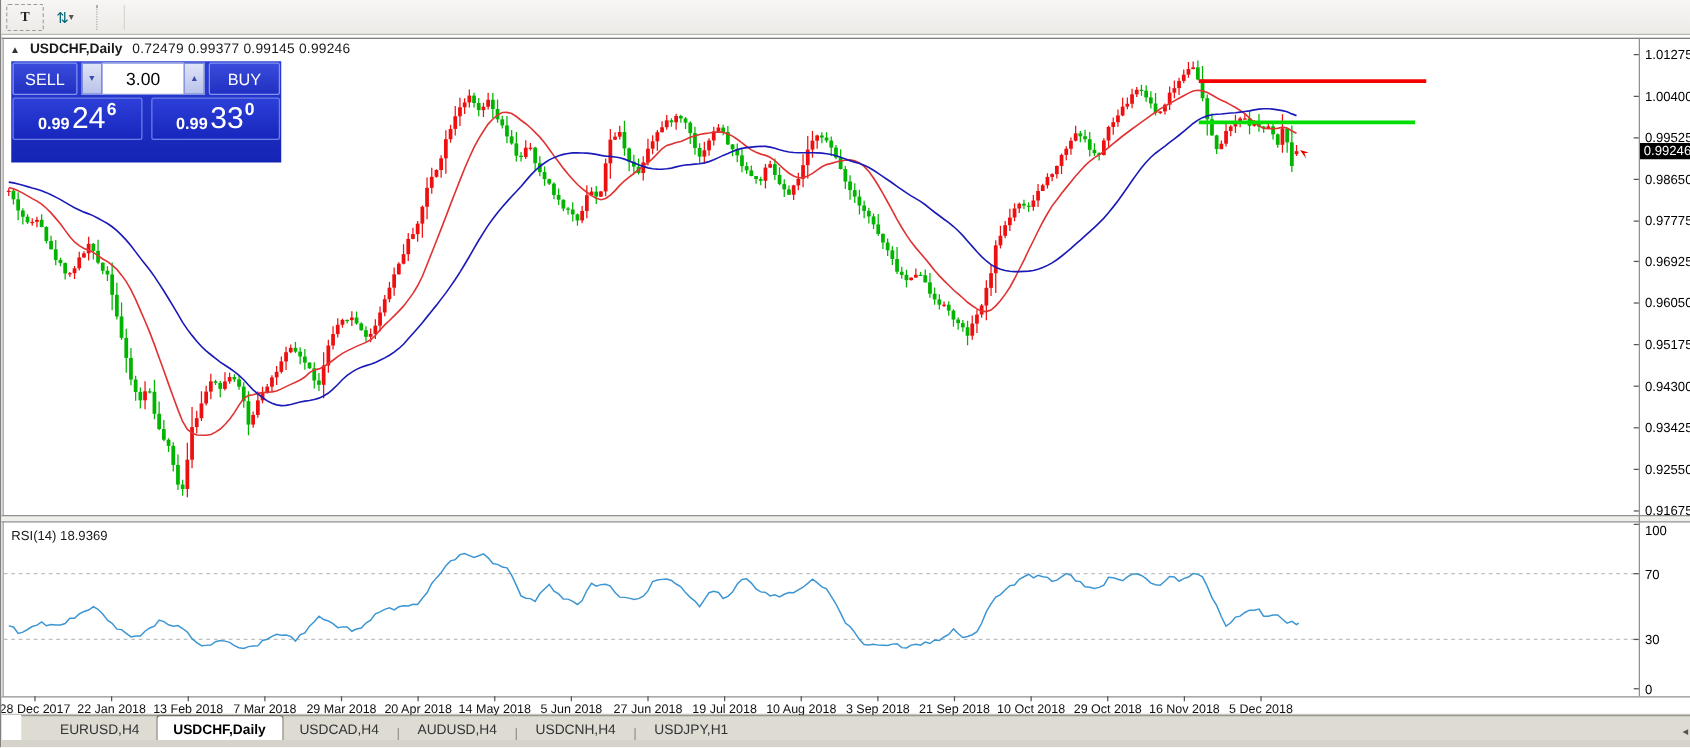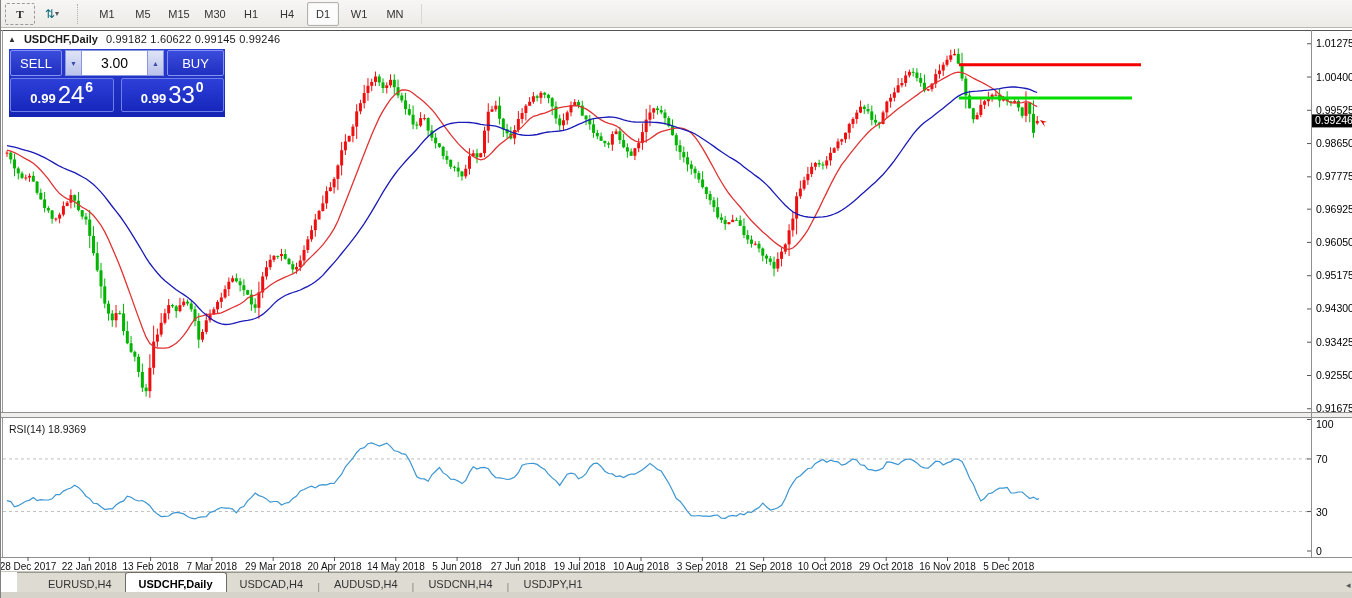--- a/index.html
+++ b/index.html
@@ -20,21 +20,21 @@
   .tf-btn.active{background:#fcfcfc;border:1px solid #b3b1ac;box-shadow:inset 0 0 2px #ddd;}
   .tb-end{width:1px;height:20px;border-left:1px solid #d9d7d2;margin-left:8px;}
   
   #chart-svg{position:absolute;left:0;top:30px;}
   .chart-header{position:absolute;left:7px;top:33px;font-size:11px;color:#1a1a1a;z-index:5;
     display:flex;gap:8px;align-items:center;}
   .chart-header .tri{font-size:8px;color:#333;}
   .chart-header b{font-weight:700;}
   .ohlc{letter-spacing:0.2px;}
   
-  .panel{position:absolute;left:8px;top:49px;width:216px;height:68px;z-index:6;
+  .panel{position:absolute;left:8px;top:49px;width:216px;height:81px;z-index:6;
     background:linear-gradient(#2c3ed6,#1424b4);padding:1px;box-sizing:border-box;}
   .row1{display:flex;height:26px;align-items:stretch;}
   .bigbtn{flex:0 0 50px;display:flex;align-items:center;justify-content:center;color:#fff;font-size:13px;
     background:linear-gradient(#3a4cdd,#2030c0);border:1px solid #8493f2;border-radius:2px;cursor:pointer;}
   .bigbtn.buy{flex:0 0 55px;}
   .spin{flex:1;display:flex;margin:0 3px;}
   .spin-btn{width:15px;background:linear-gradient(#dfe4f6,#b9c2ea);border:1px solid #8897dd;
     display:flex;align-items:center;justify-content:center;font-size:7px;color:#3a4bb0;cursor:pointer;}
   .vol{flex:1;background:#fff;border-top:1px solid #8897dd;border-bottom:1px solid #8897dd;
     display:flex;align-items:center;justify-content:center;font-size:14px;color:#000;}
@@ -62,31 +62,20 @@
 
 <div id="app">
 
   <div class="toolbar">
     <div class="tbtn t-tool">T</div>
     <div class="tbtn">
       <span class="arrows-tool">⇅</span>
       <span class="caret">▾</span>
     </div>
     <div class="tb-sep"></div>
-    <div id="tf-buttons" style="display:flex;gap:4px;">
-        <div class="tf-btn">M1</div>
-        <div class="tf-btn">M5</div>
-        <div class="tf-btn">M15</div>
-        <div class="tf-btn">M30</div>
-        <div class="tf-btn">H1</div>
-        <div class="tf-btn">H4</div>
-        <div class="tf-btn active">D1</div>
-        <div class="tf-btn">W1</div>
-        <div class="tf-btn">MN</div>
-      </div>
     <div class="tb-end"></div>
   </div>
 
   <svg id="chart-svg" width="1352" height="542" viewBox="0 30 1352 542">
       <defs>
         <clipPath id="priceClip">
           <rect x="2" y="31" width="1308" height="380"></rect>
         </clipPath>
         <clipPath id="rsiClip">
           <rect x="2" y="418" width="1308" height="139"></rect>
@@ -732,21 +721,21 @@
         <line x1="946.5" y1="557" x2="946.5" y2="561" stroke="#555"></line>
         <text x="946.5" y="570" text-anchor="middle">16 Nov 2018</text>
         <line x1="1007.8" y1="557" x2="1007.8" y2="561" stroke="#555"></line>
         <text x="1007.8" y="570" text-anchor="middle">5 Dec 2018</text>
       </g>
     </svg>
 
   <div class="chart-header">
     <span class="tri">▲</span>
     <b>USDCHF,Daily</b>
-    <span class="ohlc">0.99182 1.60622 0.99145 0.99246</span>
+    <span class="ohlc">0.72479 0.99377 0.99145 0.99246</span>
   </div>
 
   <div class="panel">
     <div class="row1">
       <div class="bigbtn">SELL</div>
       <div class="spin">
         <div class="spin-btn">▼</div>
         <div class="vol">3.00</div>
         <div class="spin-btn">▲</div>
       </div>

